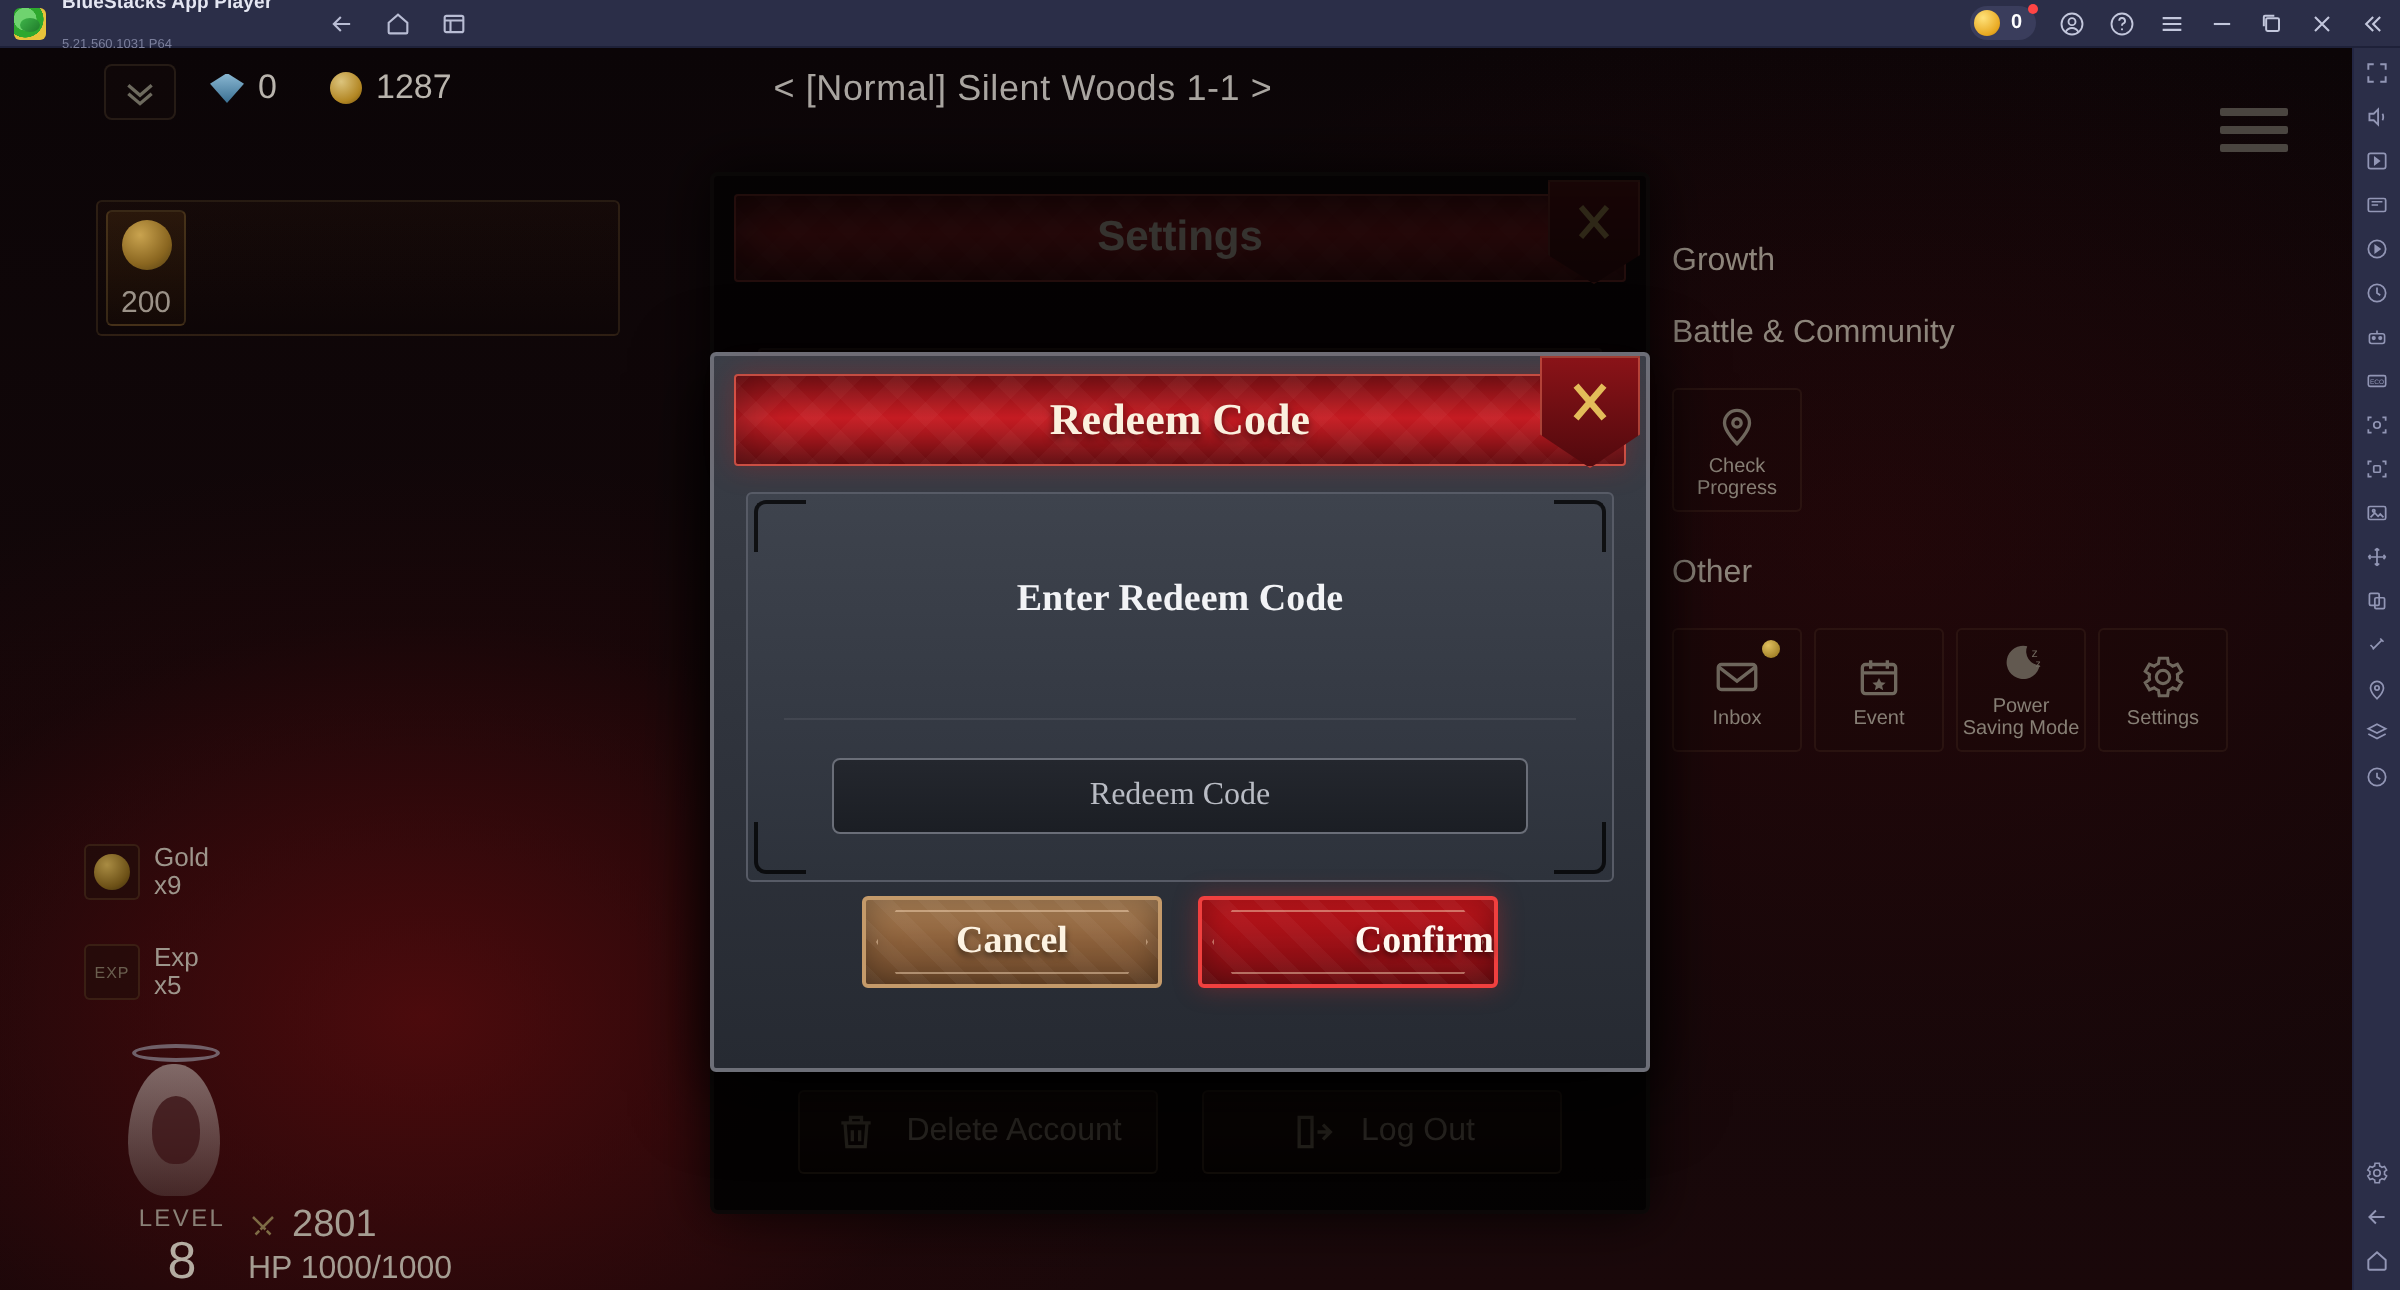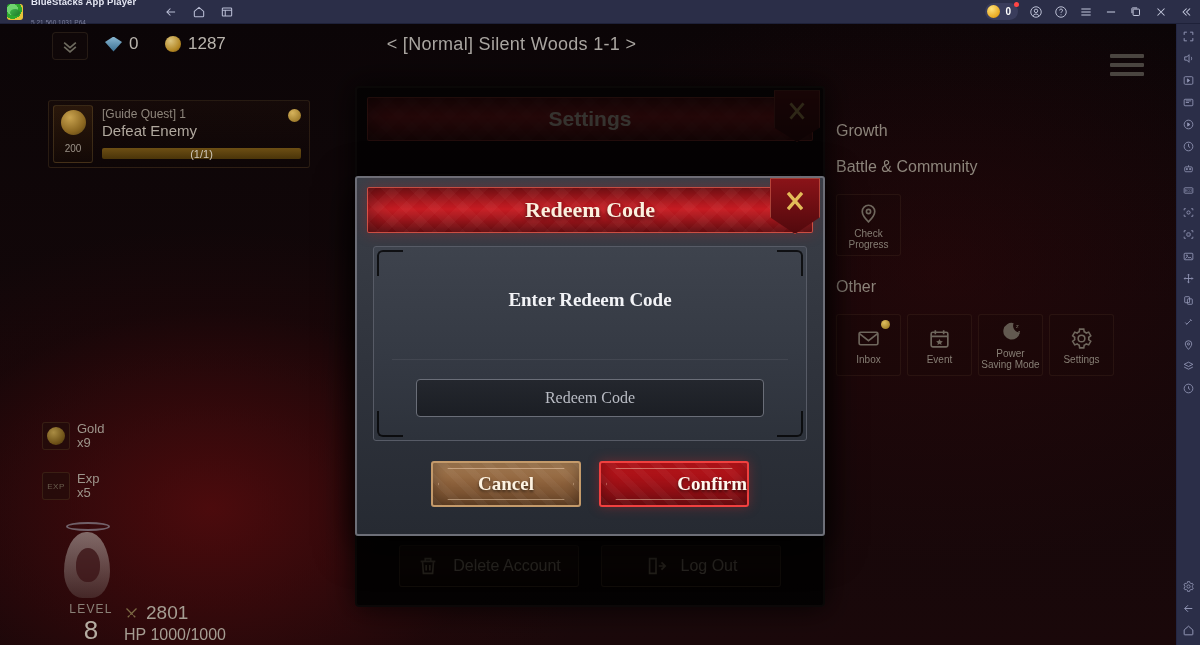--- a/index.html
+++ b/index.html
@@ -100,21 +100,21 @@
   }
   .quest-icon {
     width: 40px; height: 58px; border: 1px solid rgba(140,112,60,.3); border-radius: 3px;
     background: linear-gradient(180deg, rgba(60,36,14,.55), rgba(24,12,6,.55));
     display: flex; flex-direction: column; align-items: center; justify-content: flex-start; padding-top: 4px;
   }
   .quest-icon .coin {
     width: 25px; height: 25px; border-radius: 50%;
     background: radial-gradient(circle at 36% 30%, #c9a34f, #8a6620 62%, #4d3a11);
   }
-  .quest-icon .amt { font-size: 10px; color: #9b9288; margin-top: 8px; }
+  .quest-icon .amt { font-size: 15px; color: #9b9288; margin-top: 8px; }
   .quest-body { flex: 1; padding-left: 9px; padding-top: 2px; position: relative; }
   .quest-kicker { font-size: 12px; color: #8e867c; }
   .quest-name { font-size: 15px; color: #b0a89e; margin-top: 1px; }
   .quest-bar {
     position: absolute; left: 9px; right: 4px; bottom: 4px; height: 11px; border-radius: 2px;
     background: linear-gradient(180deg, #6d4f14, #4a3409);
     display: flex; align-items: center; justify-content: center;
   }
   .quest-bar span { font-size: 11px; color: #cfc7ba; }
   .quest-dot {
@@ -261,21 +261,21 @@
   }
   .rd-divider { position: absolute; left: 18px; right: 18px; top: 112px; height: 1px; background: rgba(255,255,255,.07); }
   .rd-input {
     position: absolute; left: 42px; right: 42px; top: 132px; height: 38px;
     background: linear-gradient(180deg,#24272e,#1b1e24);
     border: 1px solid #6a6e78; border-radius: 4px;
     display: flex; align-items: center; justify-content: center;
   }
   .rd-input .ph { font-size: 16px; color: #b9bcc4; }
   .rd-actions {
-    position: absolute; left: 0; right: 0; top: 283px; display: flex; justify-content: center; gap: 18px;
+    position: absolute; left: 0; right: 0; top: 270px; display: flex; justify-content: center; gap: 18px;
   }
   .btn {
     width: 150px; height: 46px; border-radius: 3px; position: relative;
     display: flex; align-items: center; justify-content: center;
   }
   .btn .cap { font-size: 19px; font-weight: bold; position: relative; z-index: 3; }
   .btn::before {
     content: ""; position: absolute; inset: 5px; border: 1px solid rgba(255,225,190,.45);
     border-radius: 2px; z-index: 2;
     clip-path: polygon(10px 0, calc(100% - 10px) 0, 100% 50%, calc(100% - 10px) 100%, 10px 100%, 0 50%);
@@ -524,28 +524,20 @@
           <i></i>
           <i></i>
           <i></i>
         </div>
     </div>
 
     <div class="quest">
       <div class="quest-icon">
         <span class="coin"></span>
         <span class="amt">200</span>
-      </div>
-      <div class="quest-body">
-        <div class="quest-kicker">[Guide Quest] 1</div>
-        <div class="quest-name">Defeat Enemy</div>
-        <div class="quest-bar">
-          <span>(1/1)</span>
-        </div>
-        <div class="quest-dot"></div>
       </div>
     </div>
 
     <div class="p-boost" style="top:398px">
       <span class="bx">
           <span class="cn"></span>
         </span>
       <span class="tx">Gold<br>x9</span>
     </div>
     <div class="p-boost" style="top:448px">

